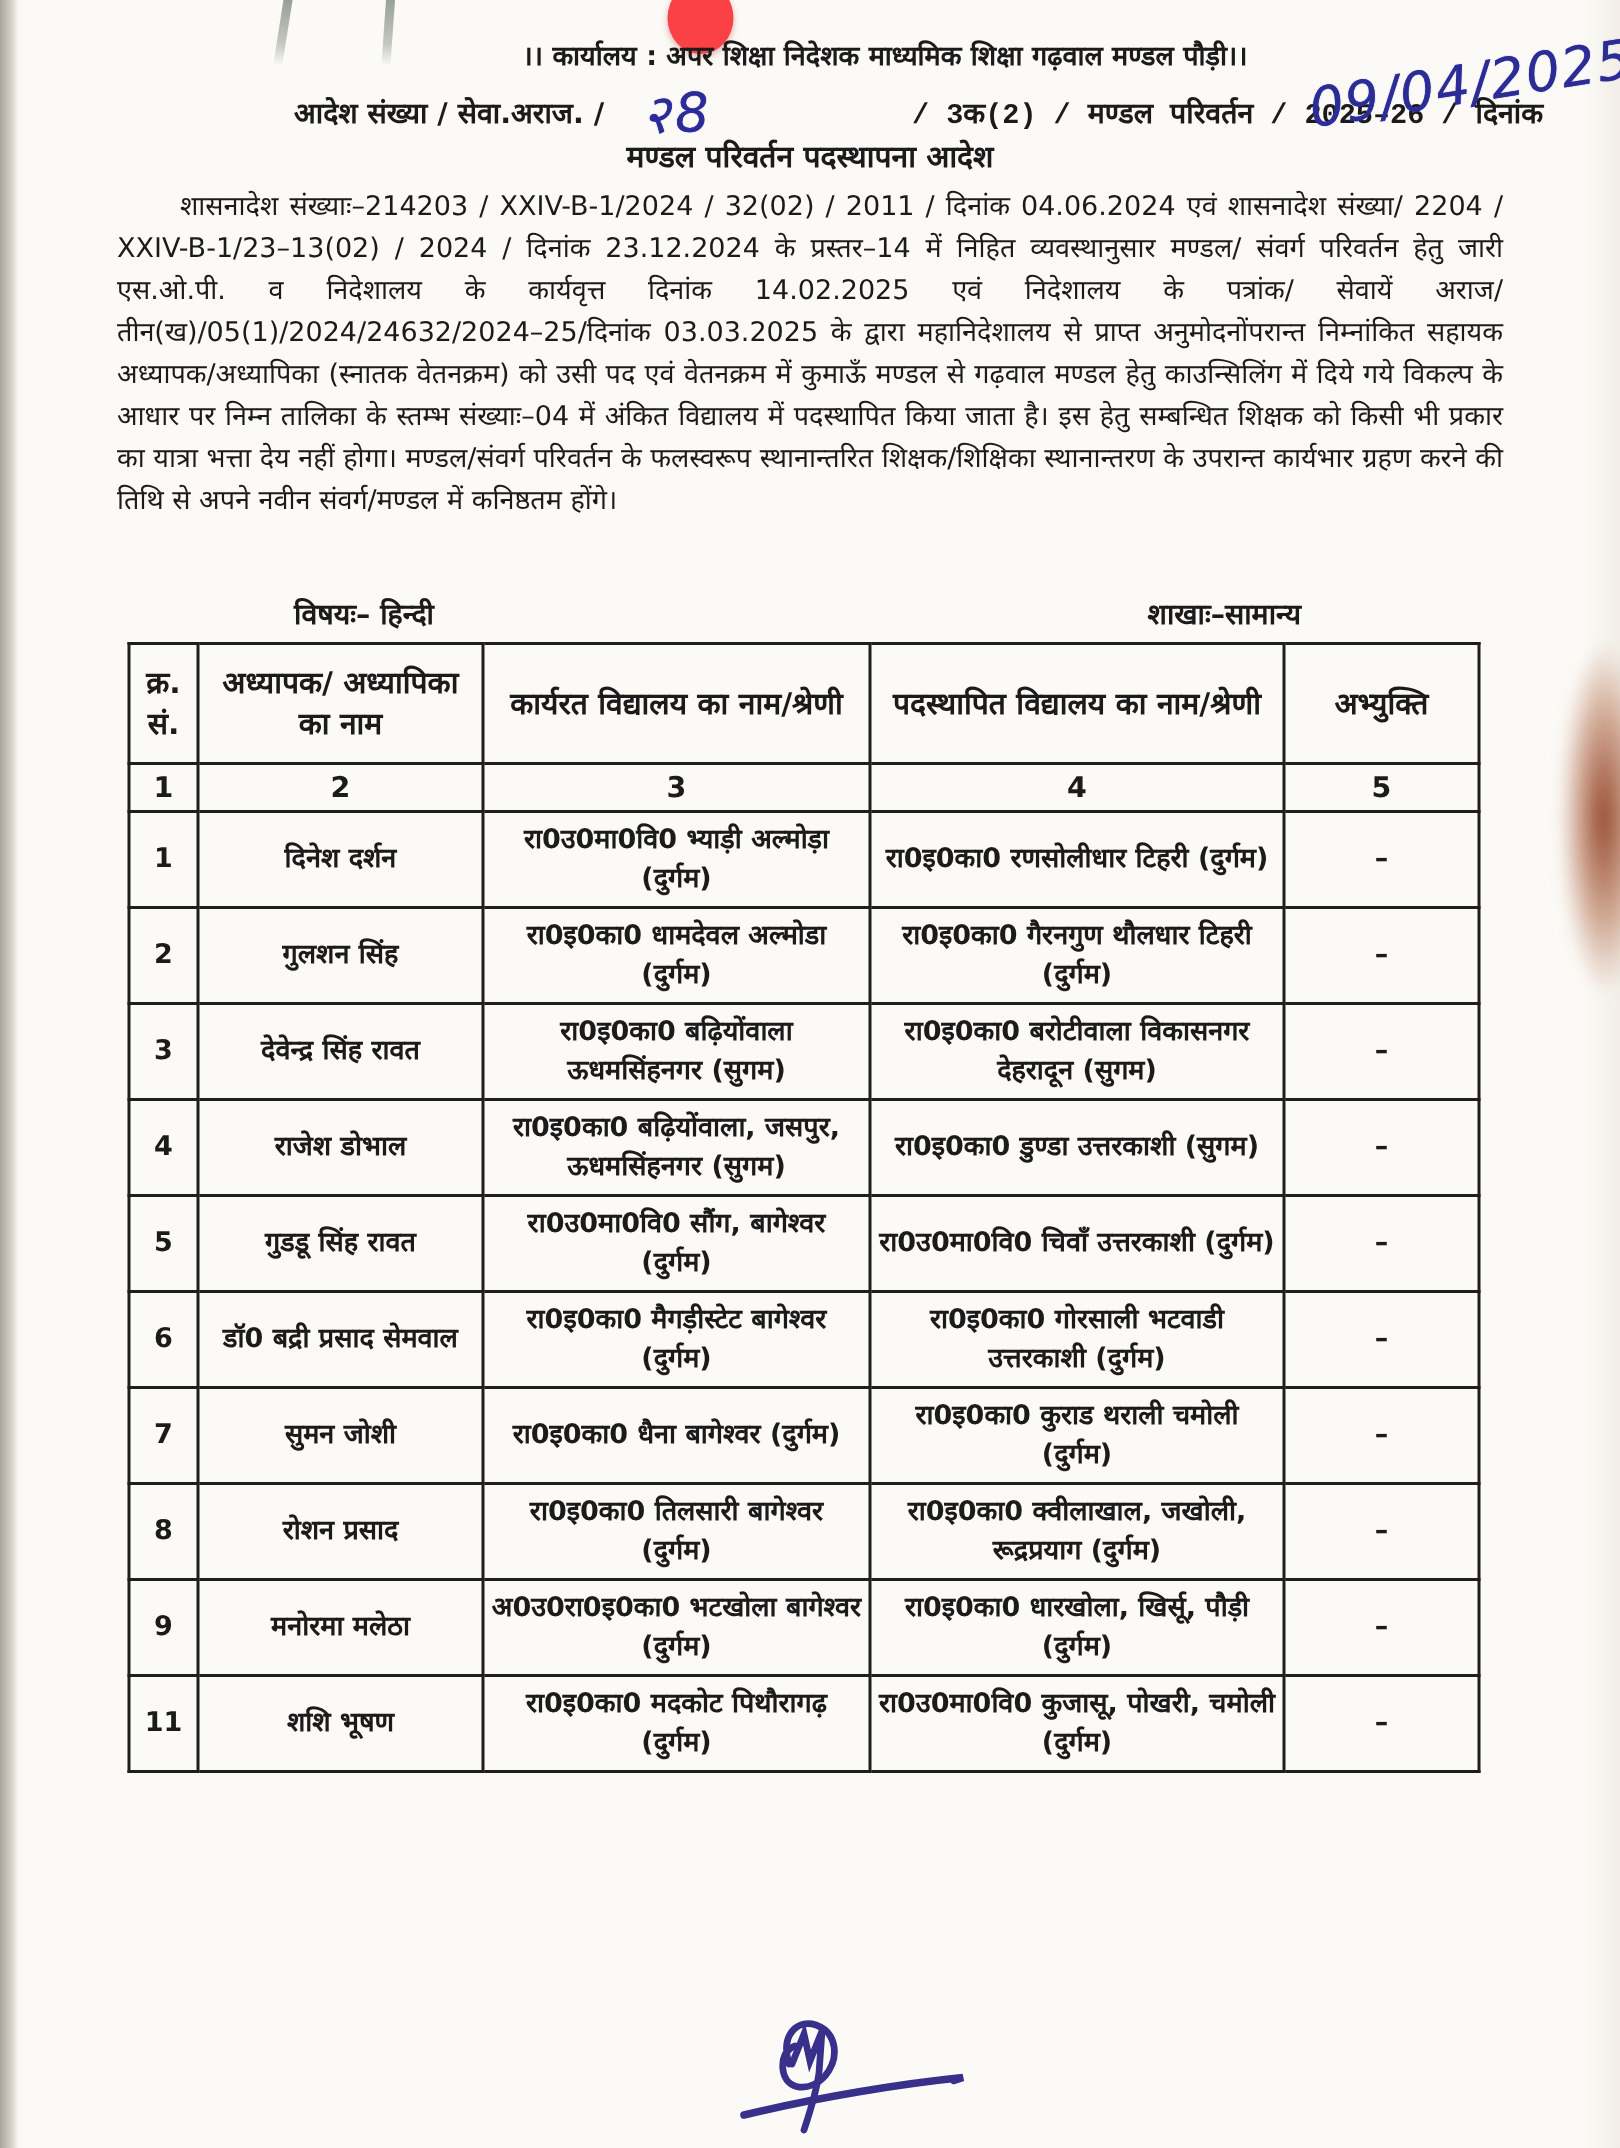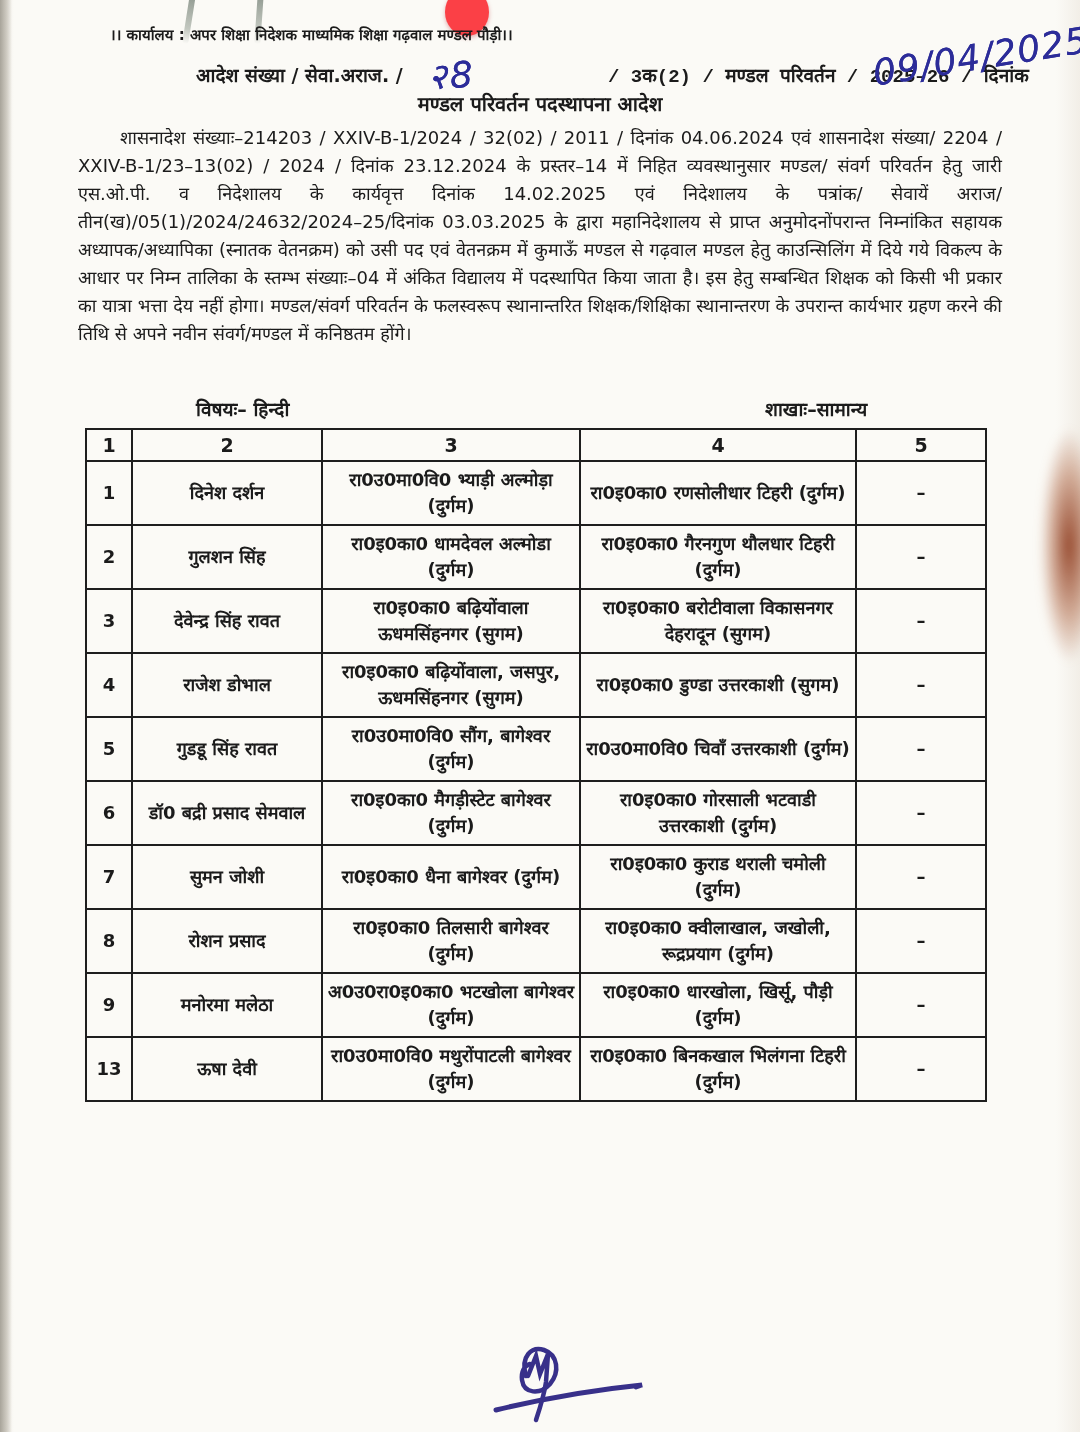--- a/index.html
+++ b/index.html
@@ -17,21 +17,21 @@
     background:linear-gradient(to bottom,#8f988f,#c3c8c0 70%,rgba(255,255,255,0));}
   .pen-mark.m1{left:186px;transform:rotate(9deg);}
   .pen-mark.m2{left:256px;transform:rotate(4deg);}
   .red-dot{left:445px;top:-12px;width:44px;height:48px;border-radius:50%;background:#fb4046;
     box-shadow:0 2px 4px rgba(180,30,40,.35);}
   .thumb-smudge{right:-18px;top:428px;width:58px;height:235px;border-radius:50%;
     background:radial-gradient(closest-side,rgba(139,53,24,.9),rgba(165,84,46,.45) 60%,rgba(200,140,110,0));
     filter:blur(5px);}
   
   .t{font-weight:bold;}
-  .header-line{top:24px;left:110px;width:960px;text-align:left;font-size:15px;font-weight:bold;}
+  .header-line{top:24px;left:110px;width:960px;text-align:center;font-size:18px;font-weight:bold;}
   .order-line{top:52px;left:0;width:1080px;height:46px;}
   .order-prefix{left:196px;top:10px;font-size:19px;font-weight:bold;}
   .order-middle{left:608px;top:10px;font-size:19px;font-weight:bold;font-family:Liberation Mono, monospace;}
   .hw{color:#2c2c99;font-style:italic;text-shadow:0 0 .6px #2c2c99;}
   .hw-number{left:428px;top:-2px;font-size:36px;transform:rotate(-3deg);letter-spacing:3px;}
   .hw-date{left:872px;top:-16px;font-size:36px;transform:rotate(-9deg);letter-spacing:1px;white-space:nowrap;}
   .subtitle{top:90px;left:60px;width:960px;text-align:center;font-size:20px;font-weight:bold;}
   .body-para{top:124px;left:78px;width:924px;font-size:18px;font-weight:normal;line-height:28px;
     text-align:justify;text-indent:42px;}
   .meta-row{top:396px;left:0;width:1080px;height:30px;font-size:19px;font-weight:bold;padding-left:19px;}
@@ -80,20 +80,27 @@
 
 <table class="main">
   <colgroup>
       <col class="c1">
       <col class="c2">
       <col class="c3">
       <col class="c4">
       <col class="c5">
     </colgroup>
   <thead>
+    <tr>
+      <th>क्र. सं.</th>
+      <th>अध्यापक/ अध्यापिका का नाम</th>
+      <th>कार्यरत विद्यालय का नाम/श्रेणी</th>
+      <th>पदस्थापित विद्यालय का नाम/श्रेणी</th>
+      <th>अभ्युक्ति</th>
+    </tr>
     <tr class="numrow">
       <td>1</td>
       <td>2</td>
       <td>3</td>
       <td>4</td>
       <td>5</td>
     </tr>
   </thead>
   <tbody class="data">
   <tr>
@@ -162,29 +169,29 @@
 
   <tr>
     <td>9</td>
     <td>मनोरमा मलेठा</td>
     <td>अ0उ0रा0इ0का0 भटखोला बागेश्वर (दुर्गम)</td>
     <td>रा0इ0का0 धारखोला, खिर्सू, पौड़ी (दुर्गम)</td>
     <td class="remark">–</td>
   </tr>
 
 
+  <tr>
+    <td>11</td>
+    <td>शशि भूषण</td>
+    <td>रा0इ0का0 मदकोट पिथौरागढ़ (दुर्गम)</td>
+    <td>रा0उ0मा0वि0 कुजासू, पोखरी, चमोली  (दुर्गम)</td>
+    <td class="remark">–</td>
+  </tr>
 
 
-  <tr>
-    <td>13</td>
-    <td>ऊषा देवी</td>
-    <td>रा0उ0मा0वि0 मथुरोंपाटली बागेश्वर (दुर्गम)</td>
-    <td>रा0इ0का0 बिनकखाल भिलंगना टिहरी  (दुर्गम)</td>
-    <td class="remark">–</td>
-  </tr>
 </tbody>
 </table>
 
 <svg class="abs signature" width="200" height="90" viewBox="0 0 200 90" fill="none">
   <path d="M60,34 C54,14 66,4 78,8 C92,13 94,30 84,42 C74,53 58,52 56,38 C55,30 58,24 64,22" stroke="#38308a" stroke-width="4.5" stroke-linecap="round"></path>
   <path d="M62,34 L70,14 L74,32 L82,12 L80,40 C78,54 74,66 70,78" stroke="#38308a" stroke-width="4.5" stroke-linecap="round"></path>
   <path d="M30,68 C80,56 136,47 176,43 L170,45" stroke="#38308a" stroke-width="5" stroke-linecap="round"></path>
 </svg>
 
 </body></html>

